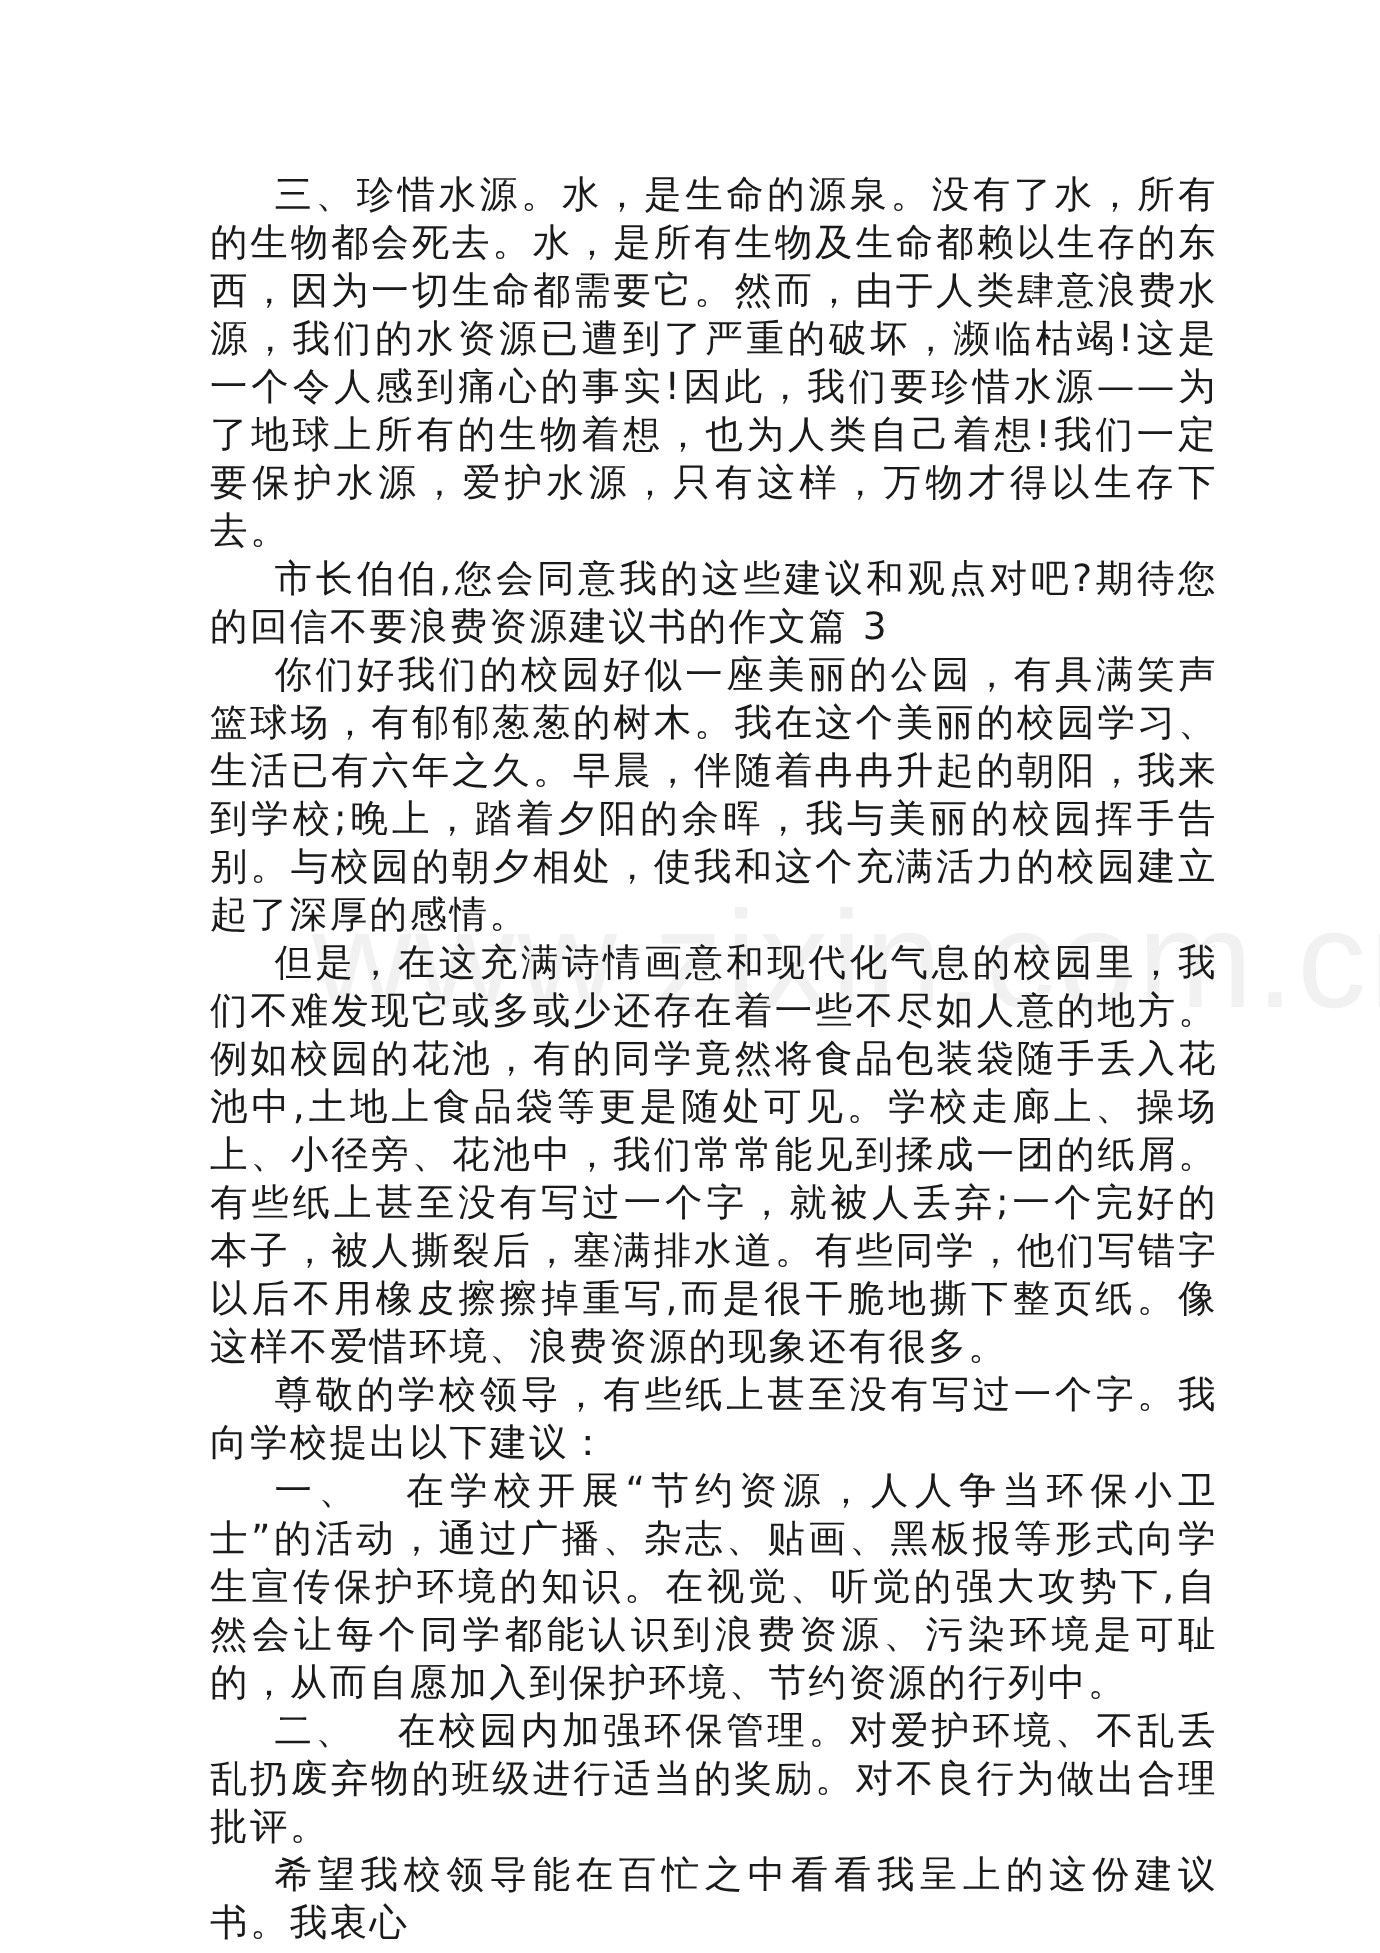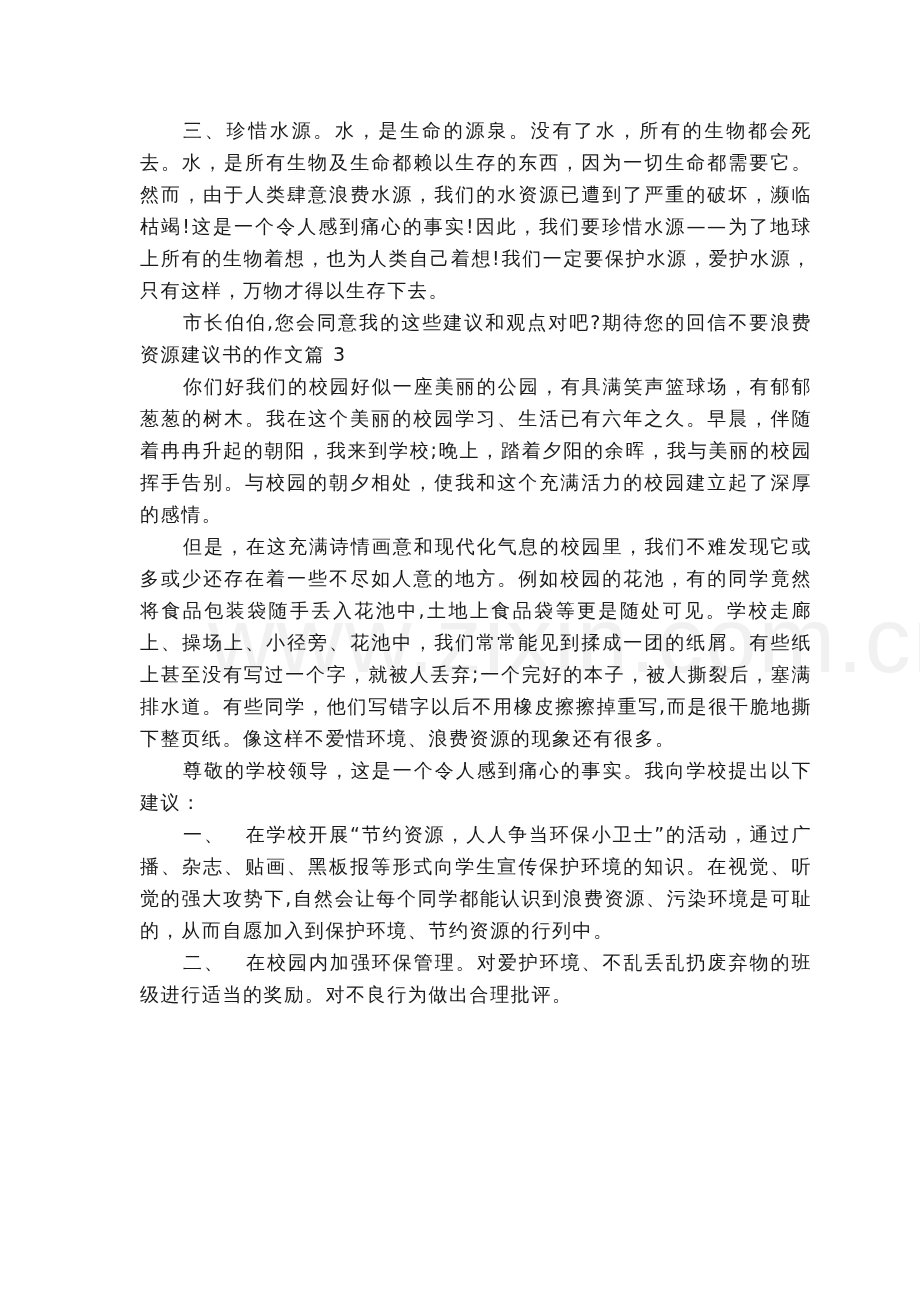--- a/index.html
+++ b/index.html
@@ -3,21 +3,21 @@
   <meta charset="utf-8">
   <style>
     html, body { margin: 0; padding: 0; background: #ffffff; }
     body { width: 920px; height: 1302px; position: relative; overflow: hidden; }
     .page {
       position: absolute;
       left: 140px;
       top: 114px;
       width: 672px;
       font-family: "DejaVu Sans", "Liberation Sans", sans-serif;
-      font-size: 19px;
+      font-size: 25px;
       line-height: 32px;
       letter-spacing: 1.6px;
       color: #1a1a1a;
     }
     .para { margin: 0; text-indent: 43px; text-align: justify; }
     .watermark {
       position: absolute;
       left: 208px;
       top: 588px;
       font-family: "Liberation Sans", sans-serif;
@@ -31,16 +31,17 @@
 </head>
 <body>
 
 <div class="watermark">www.zixin.com.cn</div>
 
 <div class="page">
   <p class="para">三、珍惜水源。水，是生命的源泉。没有了水，所有的生物都会死去。水，是所有生物及生命都赖以生存的东西，因为一切生命都需要它。然而，由于人类肆意浪费水源，我们的水资源已遭到了严重的破坏，濒临枯竭!这是一个令人感到痛心的事实!因此，我们要珍惜水源——为了地球上所有的生物着想，也为人类自己着想!我们一定要保护水源，爱护水源，只有这样，万物才得以生存下去。</p>
   <p class="para">市长伯伯,您会同意我的这些建议和观点对吧?期待您的回信不要浪费资源建议书的作文篇 3</p>
   <p class="para">你们好我们的校园好似一座美丽的公园，有具满笑声篮球场，有郁郁葱葱的树木。我在这个美丽的校园学习、生活已有六年之久。早晨，伴随着冉冉升起的朝阳，我来到学校;晚上，踏着夕阳的余晖，我与美丽的校园挥手告别。与校园的朝夕相处，使我和这个充满活力的校园建立起了深厚的感情。</p>
   <p class="para">但是，在这充满诗情画意和现代化气息的校园里，我们不难发现它或多或少还存在着一些不尽如人意的地方。例如校园的花池，有的同学竟然将食品包装袋随手丢入花池中,土地上食品袋等更是随处可见。学校走廊上、操场上、小径旁、花池中，我们常常能见到揉成一团的纸屑。有些纸上甚至没有写过一个字，就被人丢弃;一个完好的本子，被人撕裂后，塞满排水道。有些同学，他们写错字以后不用橡皮擦擦掉重写,而是很干脆地撕下整页纸。像这样不爱惜环境、浪费资源的现象还有很多。</p>
-  <p class="para">尊敬的学校领导，这是一个令人感到痛心的事实。我向学校提出以下建议：</p>
+  <p class="para">尊敬的学校领导，有些纸上甚至没有写过一个字。我向学校提出以下建议：</p>
   <p class="para">一、　在学校开展“节约资源，人人争当环保小卫士”的活动，通过广播、杂志、贴画、黑板报等形式向学生宣传保护环境的知识。在视觉、听觉的强大攻势下,自然会让每个同学都能认识到浪费资源、污染环境是可耻的，从而自愿加入到保护环境、节约资源的行列中。</p>
   <p class="para">二、　在校园内加强环保管理。对爱护环境、不乱丢乱扔废弃物的班级进行适当的奖励。对不良行为做出合理批评。</p>
+  <p class="para">希望我校领导能在百忙之中看看我呈上的这份建议书。我衷心</p>
 </div>
 
 </body></html>

